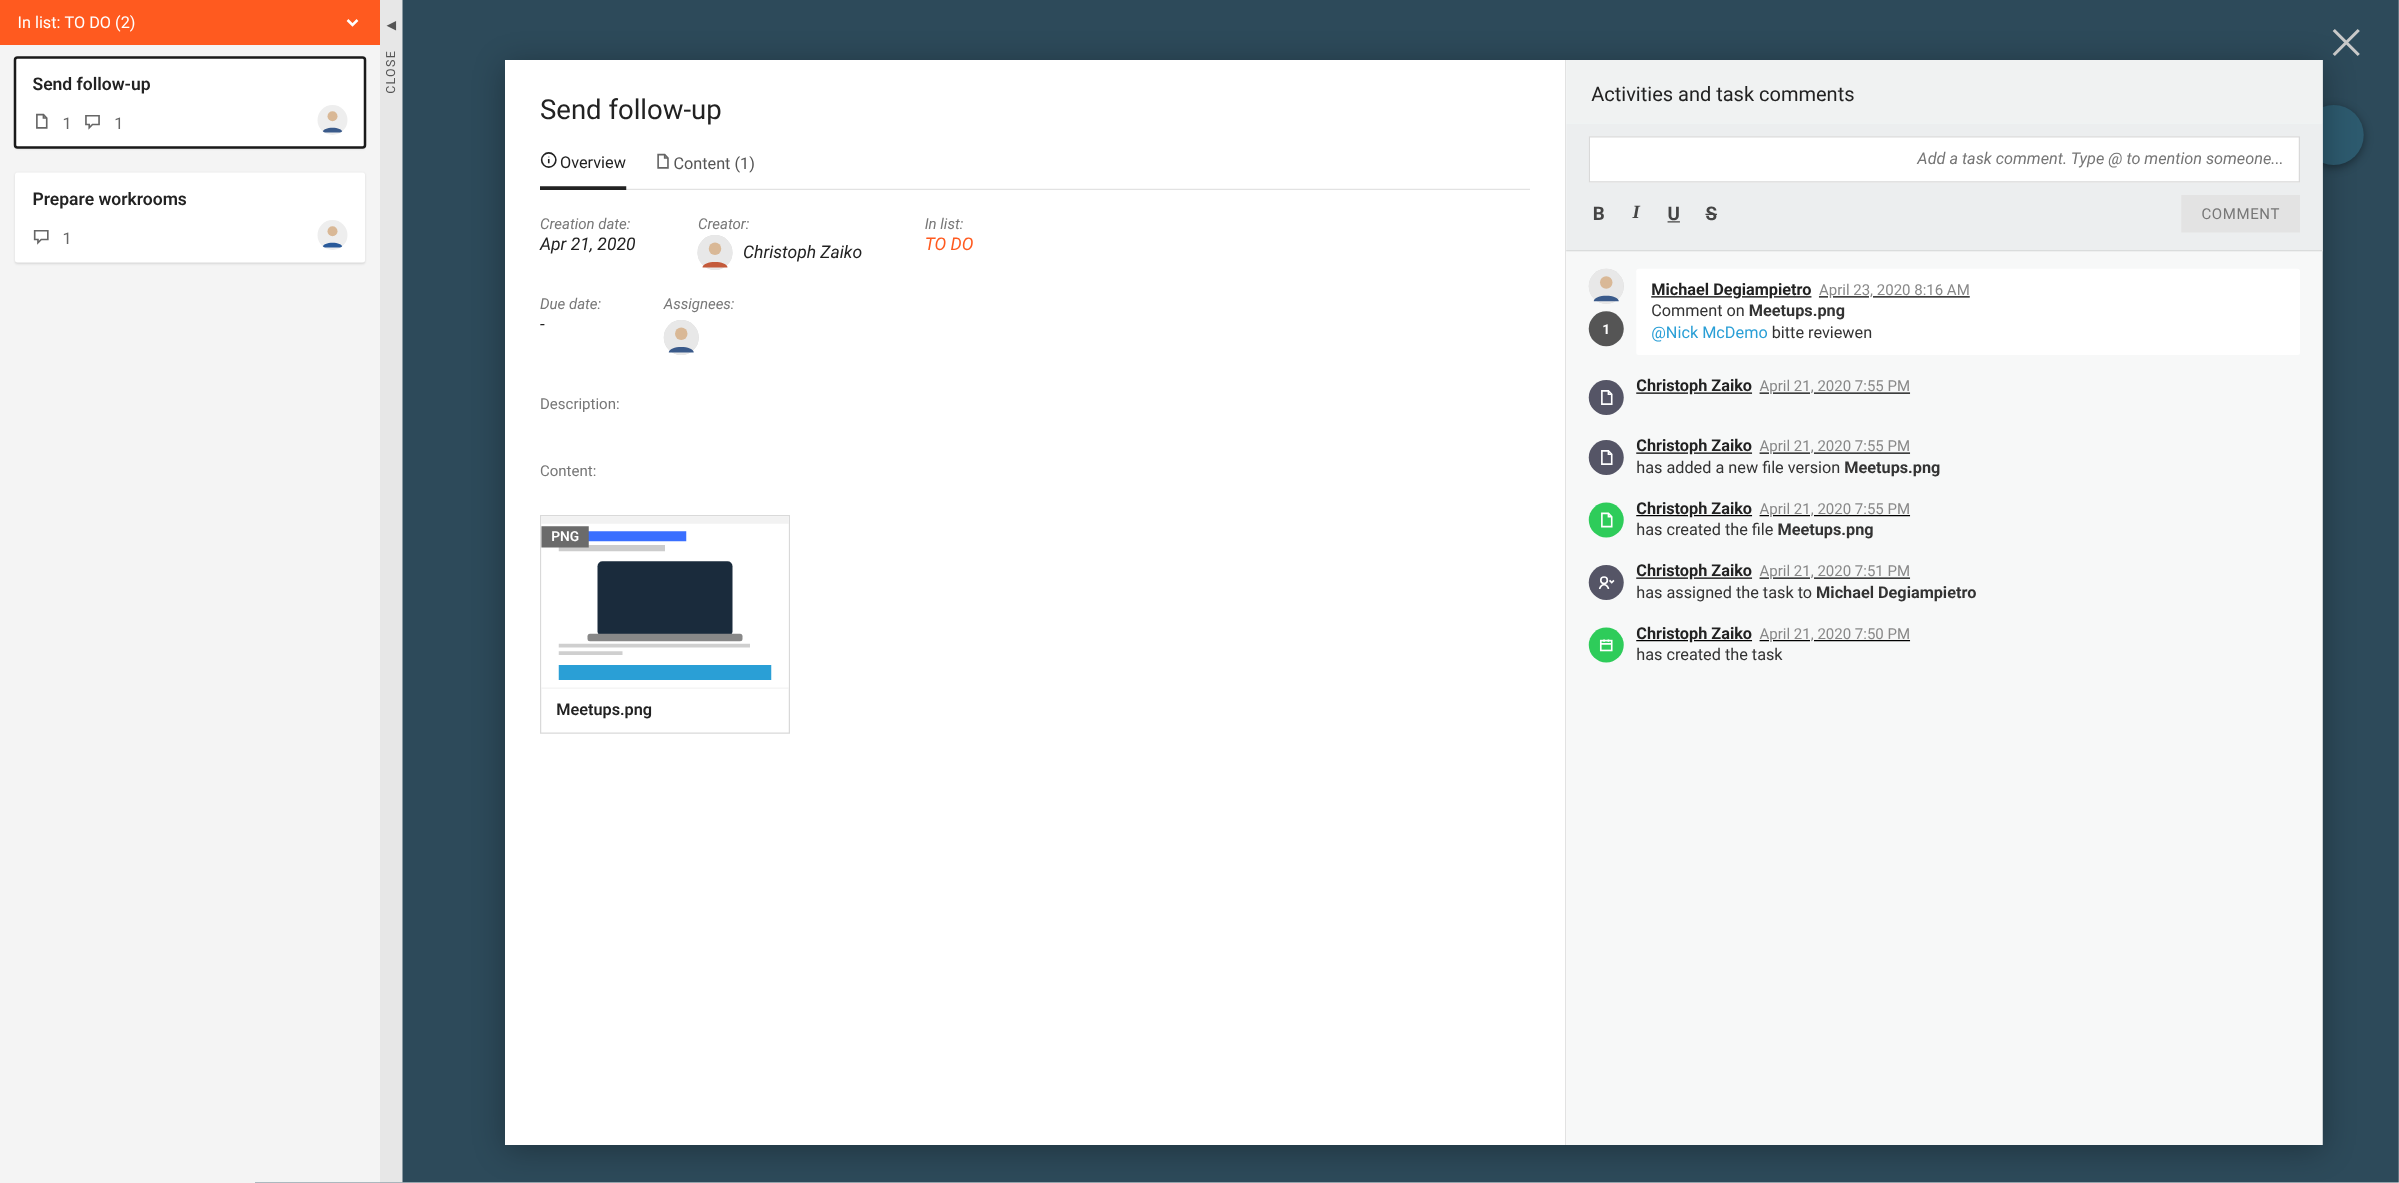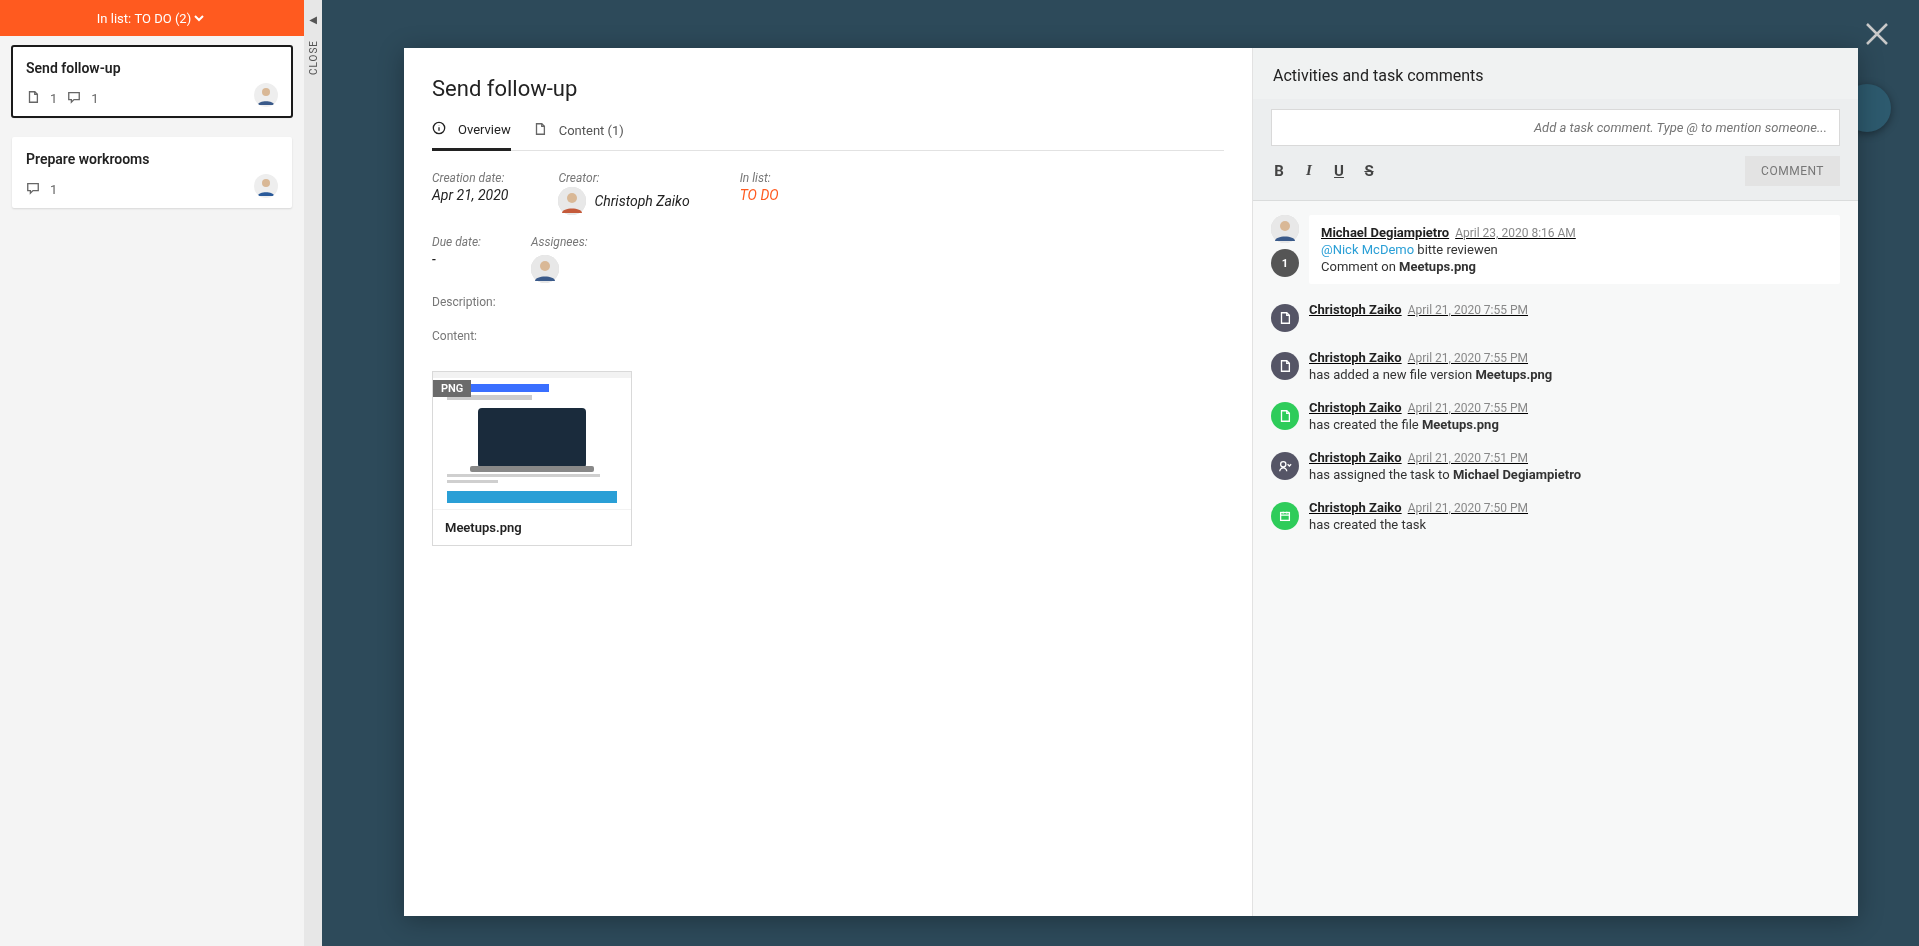--- a/index.html
+++ b/index.html
@@ -1,20 +1,20 @@
 <!DOCTYPE html>
 <html><head>
 <meta charset="utf-8">
 <style>
 * { box-sizing: border-box; margin: 0; padding: 0; font-family: -apple-system, BlinkMacSystemFont, "Segoe UI", Roboto, sans-serif; }
 body { background: #2d4a5a; width: 1919px; height: 946px; overflow: hidden; position: relative; }
 
 
 .sidebar { position: absolute; left: 0; top: 0; width: 304px; height: 100%; background: #f4f4f4; display: flex; flex-direction: column; }
-.list-header { background: #ff5a1f; color: #fff; height: 36px; display: flex; align-items: center; padding: 0 14px; font-size: 13px; justify-content: center; }
+.list-header { background: #ff5a1f; color: #fff; height: 36px; display: flex; align-items: center; padding: 0 14px; font-size: 13px; justify-content: space-between; }
 .list-header .chev { width: 16px; height: 16px; }
 .card { background: #fff; margin: 10px 12px; border-radius: 2px; padding: 14px 14px 10px; box-shadow: 0 1px 2px rgba(0,0,0,0.12); position: relative; }
 .card.active { outline: 2px solid #1a1a1a; outline-offset: -1px; }
 .card-title { font-size: 14px; font-weight: 600; color: #222; margin-bottom: 14px; }
 .card-meta { display: flex; align-items: center; gap: 10px; color: #666; font-size: 13px; }
 .card-meta .icon { width: 14px; height: 14px; }
 .card .avatar-sm { position: absolute; right: 14px; bottom: 10px; width: 24px; height: 24px; border-radius: 50%; background: #eee; display: flex; align-items: center; justify-content: center; overflow: hidden; }
 
 
 .close-strip { position: absolute; left: 304px; top: 0; width: 18px; height: 100%; background: #e7e7e7; display: flex; align-items: flex-start; justify-content: center; padding-top: 14px; }
@@ -24,33 +24,33 @@
 
 .backdrop { position: absolute; left: 322px; right: 0; top: 0; bottom: 0; }
 .close-x { position: absolute; top: 16px; right: 24px; width: 36px; height: 36px; color: #c9c9c9; cursor: pointer; }
 .fab { position: absolute; right: 28px; top: 84px; width: 48px; height: 48px; border-radius: 50%; background: #2d5a6e; box-shadow: 0 2px 8px rgba(0,0,0,0.4); }
 
 
 .panel { position: absolute; left: 404px; top: 48px; width: 1454px; height: 868px; background: #fff; box-shadow: 0 4px 24px rgba(0,0,0,0.3); display: flex; }
 .panel-left { flex: 0 0 849px; display: flex; flex-direction: column; padding: 28px 28px 0 28px; border-right: 1px solid #e2e2e2; }
 .panel-title { font-size: 22px; font-weight: 400; color: #222; margin-bottom: 20px; }
 .tabs { display: flex; gap: 22px; border-bottom: 1px solid #e2e2e2; }
-.tab { display: flex; align-items: center; gap: 12px; font-size: 13px; color: #555; padding-bottom: 10px; cursor: pointer; }
+.tab { display: flex; align-items: center; gap: 2px; font-size: 13px; color: #555; padding-bottom: 10px; cursor: pointer; }
 .tab.active { color: #222; border-bottom: 3px solid #222; margin-bottom: -1px; }
 .tab .icon { width: 14px; height: 14px; }
 
 .meta-row { display: flex; gap: 50px; margin-top: 20px; }
 .meta-block { display: flex; flex-direction: column; gap: 2px; font-style: italic; }
 .meta-label { font-size: 12px; color: #777; }
 .meta-value { font-size: 14px; color: #222; }
 .meta-value.todo { color: #ff5a1f; }
 .meta-creator { display: flex; align-items: center; gap: 8px; }
 .avatar-md { width: 28px; height: 28px; border-radius: 50%; background: #d9d9d9; }
 
-.section-label { font-size: 12px; color: #777; margin-top: 12px; margin-bottom: 8px; }
+.section-label { font-size: 12px; color: #777; margin-top: 32px; margin-bottom: 8px; }
 .desc-input { width: 100%; border: 1px solid #d9d9d9; padding: 12px 14px; font-size: 14px; font-style: italic; color: #9a9a9a; background: #fff; }
 
 .content-thumb { width: 200px; border: 1px solid #d9d9d9; margin-top: 20px; position: relative; background: #fff; }
 .thumb-img { width: 100%; height: 138px; background: #f2f2f2; position: relative; display: flex; flex-direction: column; overflow: hidden; }
 .thumb-badge { position: absolute; top: 8px; left: 0; background: #6b6b6b; color: #fff; font-size: 11px; font-weight: 600; padding: 2px 8px 2px 8px; }
 .thumb-inner { margin-top: 6px; padding: 6px 14px; background: #fff; }
 .thumb-headline { height: 8px; background: #3a6fff; margin-bottom: 3px; width: 60%; }
 .thumb-sub { height: 5px; background: #ccc; width: 50%; margin-bottom: 8px; }
 .thumb-laptop { margin: 0 auto 6px; width: 108px; height: 60px; background: #1a2b3c; border-radius: 4px; position: relative; }
 .thumb-laptop::after { content:""; position:absolute; bottom:-4px; left:-8px; right:-8px; height:6px; background:#888; border-radius: 2px;}
@@ -257,22 +257,22 @@
           <div style="display:flex;flex-direction:column;gap:4px;align-items:center;">
       <div class="avatar-md"><svg viewBox="0 0 28 28" width="28" height="28">
                 <circle cx="14" cy="14" r="14" fill="#e8e8e8"></circle>
                 <circle cx="14" cy="11" r="5" fill="#d9b896"></circle>
                 <path d="M4 26c0-6 20-6 20 0" fill="#3a5a8a"></path>
               </svg></div>
       <div class="act-icon num">1</div>
     </div>
           <div class="act-body comment-bubble">
          <div class="act-head"><span class="name">Michael Degiampietro</span><span class="time">April 23, 2020 8:16 AM</span></div>
+         <div class="act-text">Comment on <span class="bold">Meetups.png</span></div>
          <div class="act-text"><span class="mention">@Nick McDemo</span> bitte reviewen</div>
-         <div class="act-text">Comment on <span class="bold">Meetups.png</span></div>
        </div>
         </div>
         <div class="activity">
           <div class="act-icon grey">
             <svg width="14" height="14" viewBox="0 0 16 16" fill="none" stroke="#fff" stroke-width="1.5">
               <path d="M4 2h6l3 3v9H4z"></path>
               <path d="M10 2v3h3"></path>
             </svg>
           </div>
           <div class="act-body">

